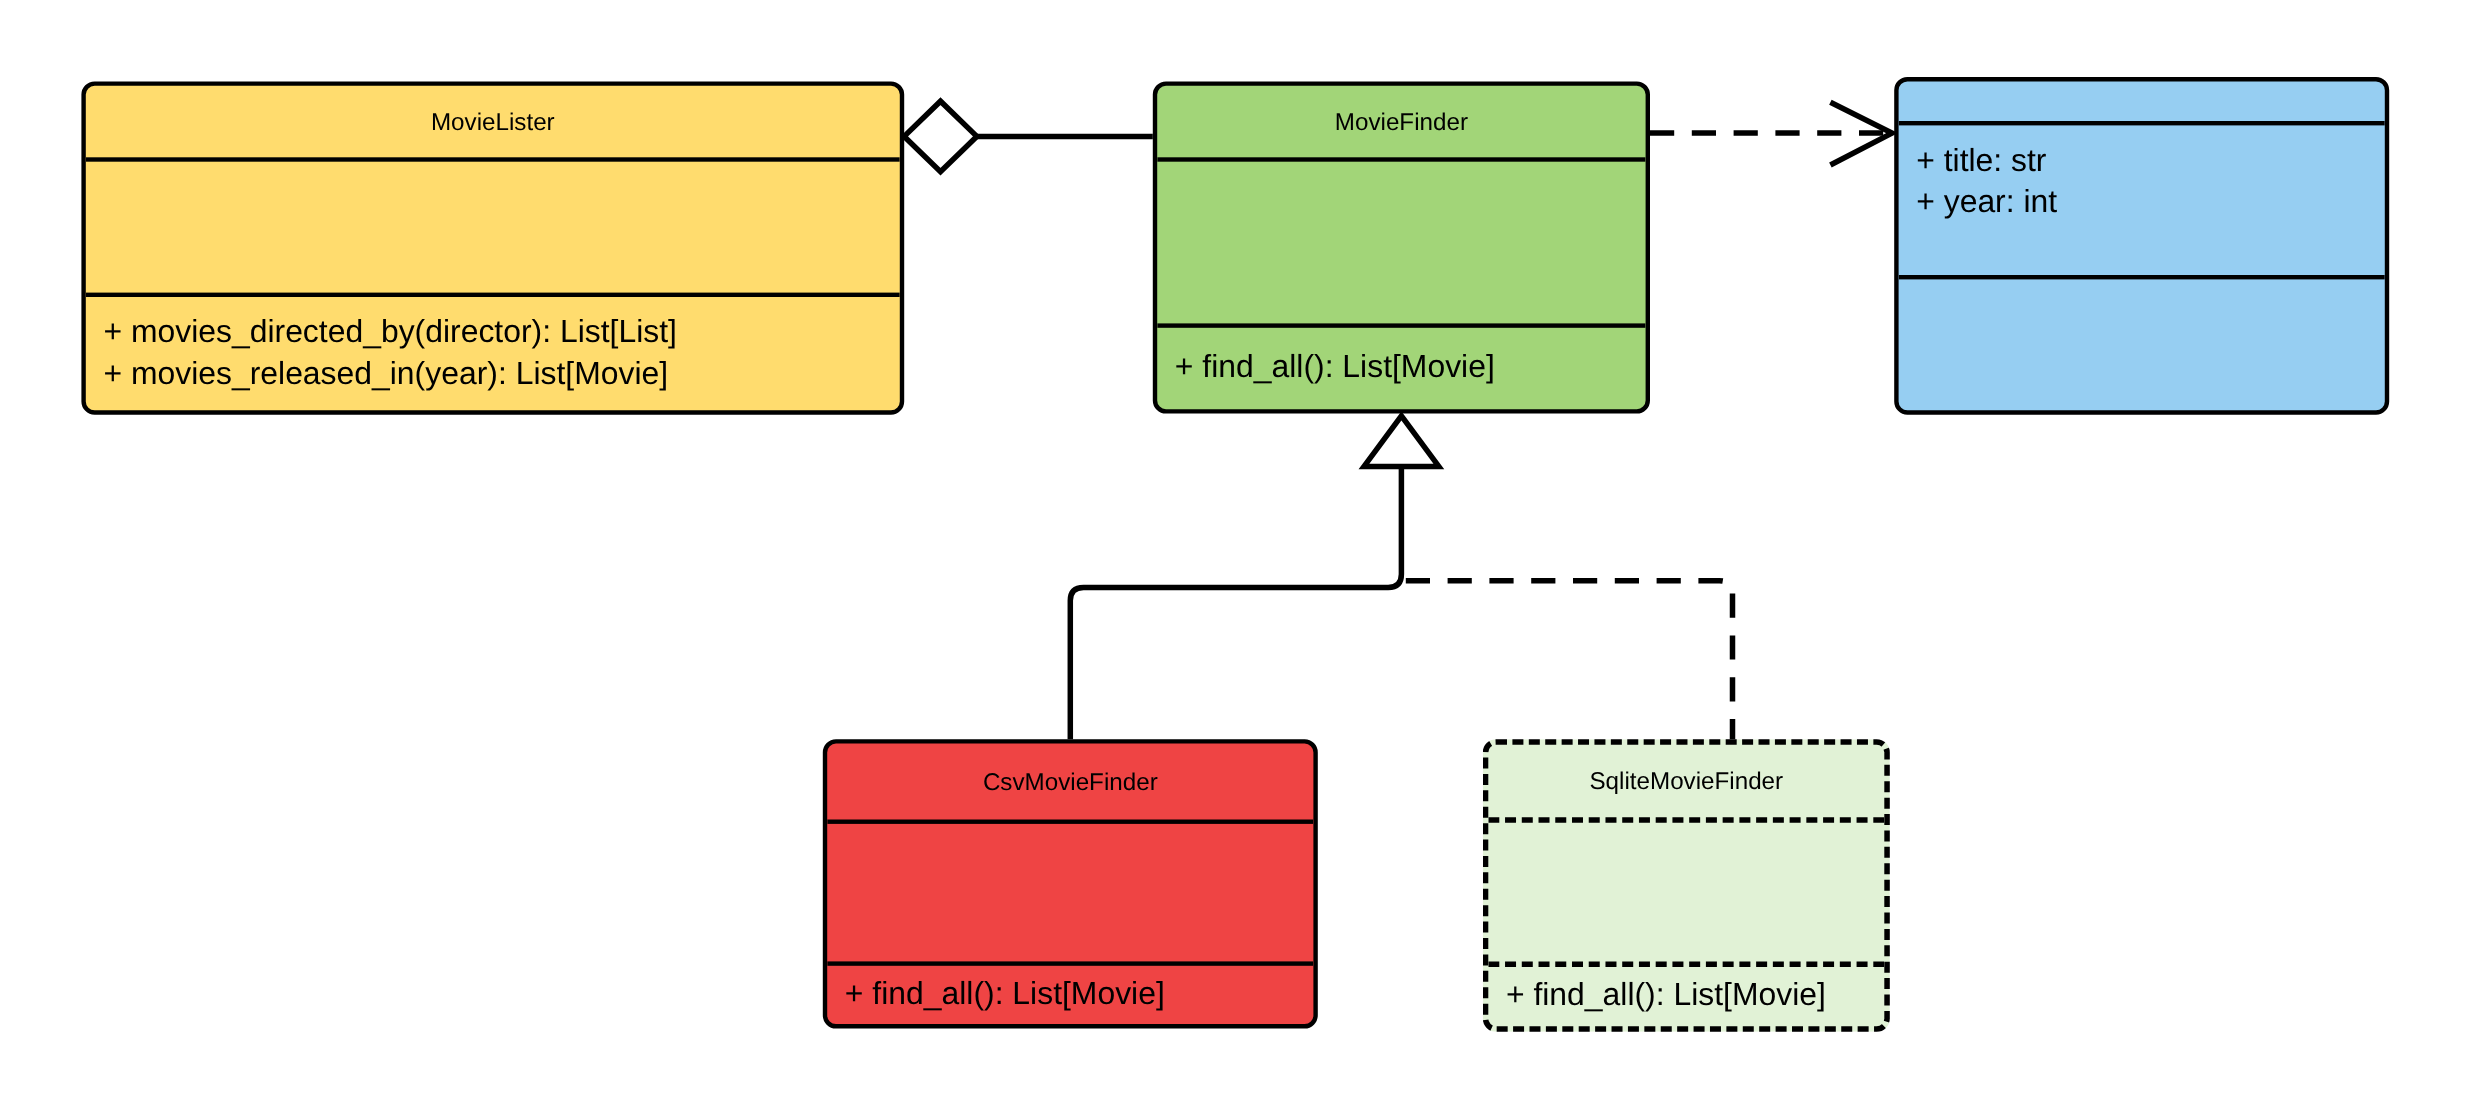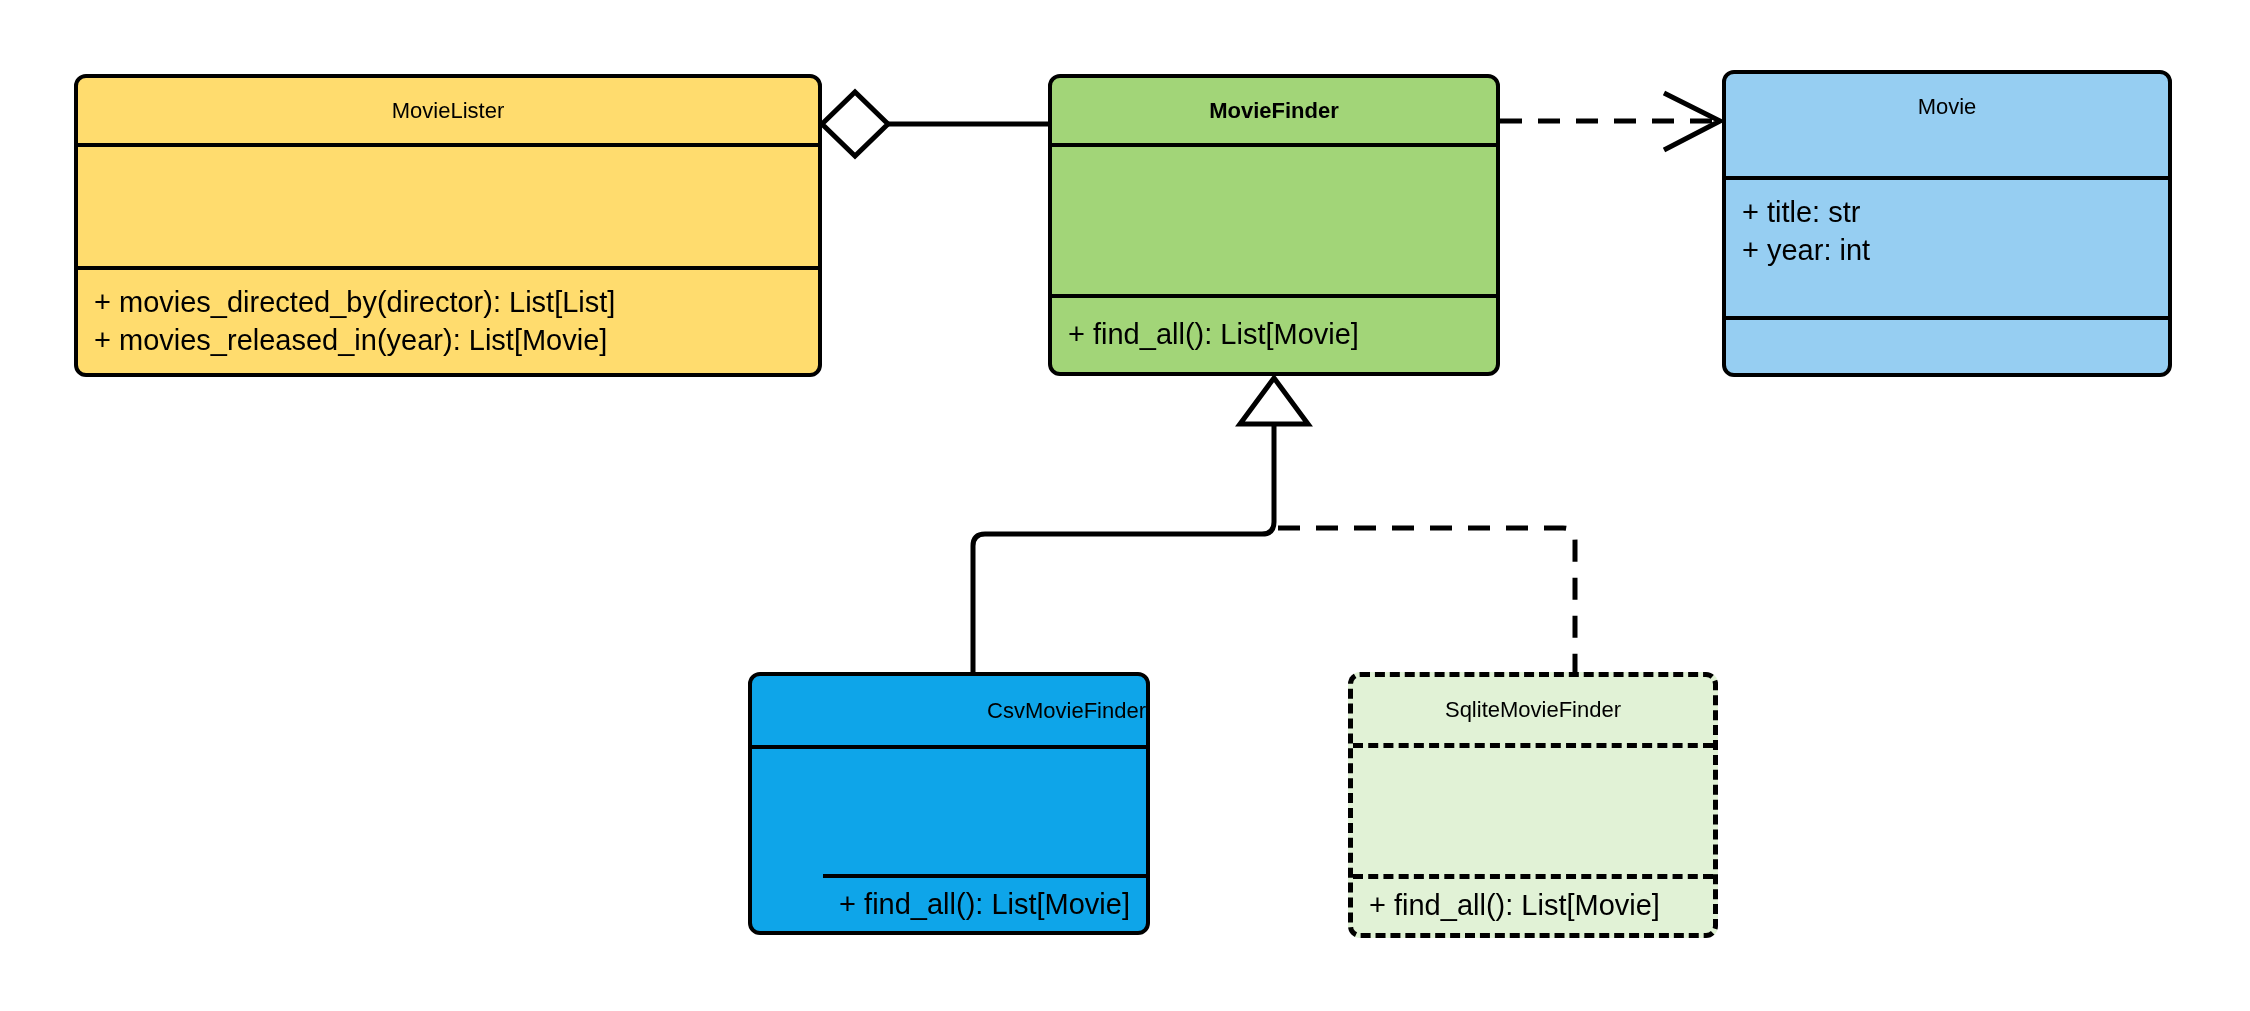--- a/index.html
+++ b/index.html
@@ -134,37 +134,36 @@
   <div class="uml-class" id="box-movie-lister" style="left:74px; top:74px; width:748px; height:303px; background:#ffdc6e;">
     <div class="compartment class-title" style="height:65px;">MovieLister</div>
     <div class="compartment sep empty-compartment" style="height:87px;"></div>
     <div class="compartment sep member-list" style="flex:1;">
       <div class="member">+ movies_directed_by(director): List[List]</div>
       <div class="member">+ movies_released_in(year): List[Movie]</div>
     </div>
   </div>
 
   <div class="uml-class" id="box-movie-finder" style="left:1048px; top:74px; width:452px; height:302px; background:#a2d578;">
-    <div class="compartment class-title" style="height:65px;font-weight:bold;">MovieFinder</div>
+    <div class="compartment class-title" style="height:65px;">MovieFinder</div>
     <div class="compartment sep empty-compartment" style="height:115px;"></div>
     <div class="compartment sep member-list center-v" style="flex:1;">
       <div class="member">+ find_all(): List[Movie]</div>
     </div>
   </div>
 
   <div class="uml-class" id="box-movie" style="left:1722px; top:70px; width:450px; height:307px; background:#96cef2;">
-    <div class="compartment class-title" style="height:66px;">Movie</div>
     <div class="compartment sep member-list" style="height:140px;">
       <div class="member">+ title: str</div>
       <div class="member">+ year: int</div>
     </div>
     <div class="compartment sep empty-compartment" style="flex:1;"></div>
   </div>
 
-  <div class="uml-class" id="box-csv-movie-finder" style="left:748px; top:672px; width:402px; height:263px; background:#0ea5e9;align-items:flex-end;">
+  <div class="uml-class" id="box-csv-movie-finder" style="left:748px; top:672px; width:450px; height:263px; background:#ef4444;">
     <div class="compartment class-title" style="height:69px;">CsvMovieFinder</div>
     <div class="compartment sep empty-compartment" style="height:93px;"></div>
     <div class="compartment sep member-list center-v" style="flex:1;">
       <div class="member">+ find_all(): List[Movie]</div>
     </div>
   </div>
 
   <div class="uml-class dashed" id="box-sqlite-movie-finder" style="left:1348px; top:672px; width:370px; height:266px; background:#e1f2d6;">
     <div class="compartment class-title" style="height:66px;">SqliteMovieFinder</div>
     <div class="compartment sep empty-compartment" style="height:95px;"></div>

